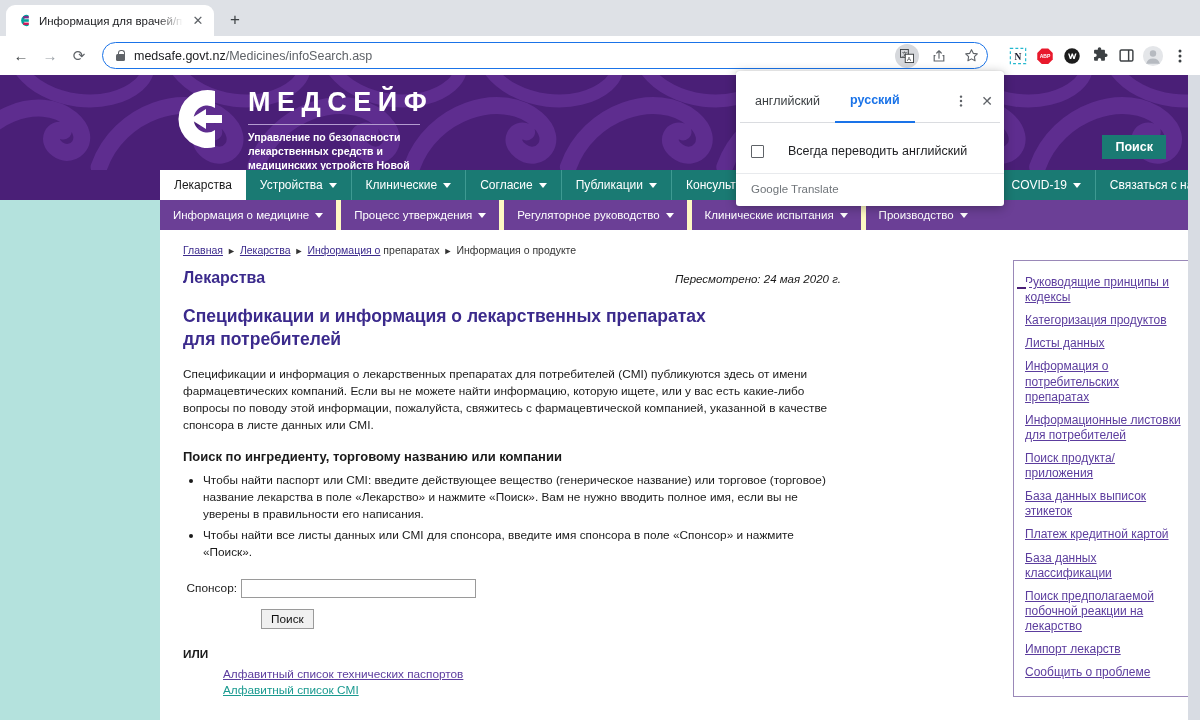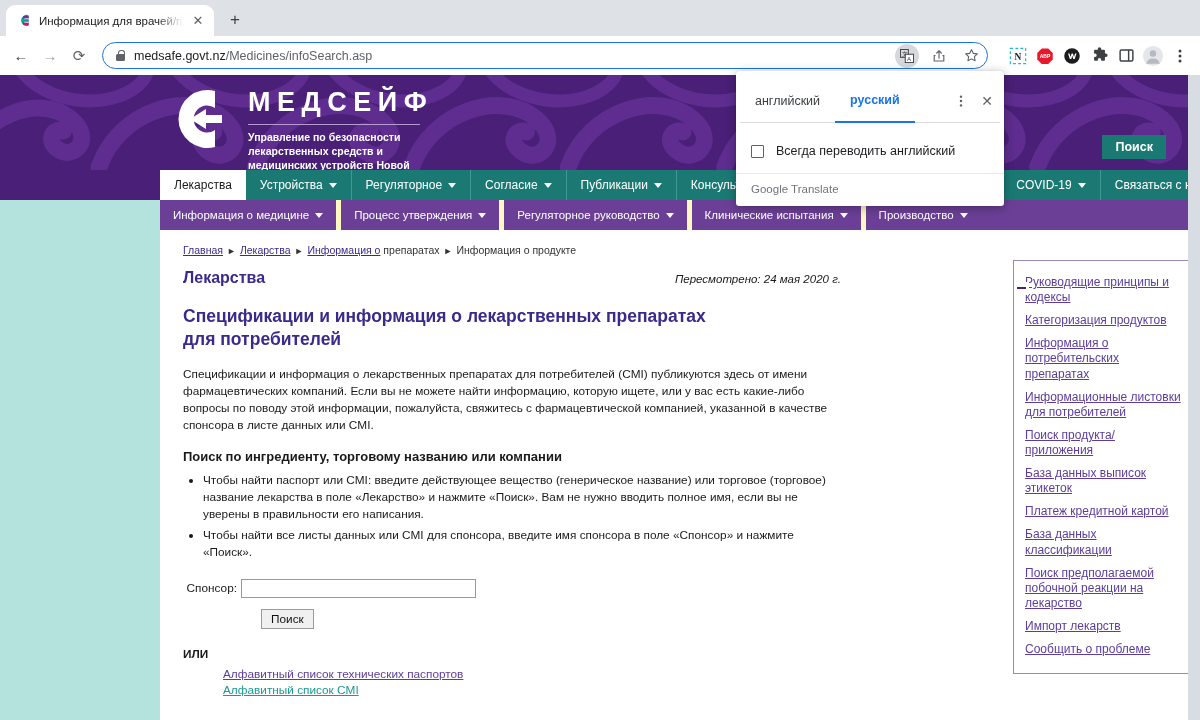--- a/index.html
+++ b/index.html
@@ -104,21 +104,21 @@
     font-size: 12.5px; color: #3c4043;
     border-bottom: 1px solid #dadce0;
   }
   .tp-tab.active { color: #1a73e8; font-weight: bold; border-bottom: 2.5px solid #1a73e8; }
   .tp-spacer { flex: 1 1 auto; border-bottom: 1px solid #dadce0; height: 44px; }
   .tp-iconbtn {
     flex: 0 0 auto; width: 26px; height: 44px;
     display: flex; align-items: center; justify-content: center;
     color: #5f6368; font-size: 14px; border-bottom: 1px solid #dadce0;
   }
-  .tp-body { padding: 13px 15px 15px 15px; display: flex; align-items: flex-end; gap: 12px; }
+  .tp-body { padding: 13px 15px 15px 15px; display: flex; align-items: flex-end; gap: 24px; }
   .tp-checkbox {
     width: 13px; height: 13px; flex: 0 0 13px;
     border: 1.6px solid #5f6368; border-radius: 1px; background: #fff;
   }
   .tp-label { font-size: 12.5px; color: #202124; }
   .tp-footer {
     border-top: 1px solid #e8eaed; padding: 9px 15px 11px 15px;
     font-size: 11.5px; color: #70757a;
   }
 
@@ -442,21 +442,21 @@
 
   <div id="nav-primary">
       <div class="np-item current">
         <span>Лекарства</span>
       </div>
       <div class="np-item">
         <span>Устройства</span>
         <span class="caret"></span>
       </div>
       <div class="np-item">
-        <span>Регуляторное</span>
+        <span>Клинические</span>
         <span class="caret"></span>
       </div>
       <div class="np-item">
         <span>Согласие</span>
         <span class="caret"></span>
       </div>
       <div class="np-item">
         <span>Публикации</span>
         <span class="caret"></span>
       </div>
@@ -510,20 +510,21 @@
         <i></i>
       </span>
   </div>
 
   <div id="content-area">
     <div id="content-sheet">
 
       <div id="related-panel">
           <a class="rp-link" href="#">Руководящие принципы и кодексы</a>
           <a class="rp-link" href="#">Категоризация продуктов</a>
+          <a class="rp-link" href="#">Листы данных</a>
           <a class="rp-link" href="#">Информация о потребительских препаратах</a>
           <a class="rp-link" href="#">Информационные листовки для потребителей</a>
           <a class="rp-link" href="#">Поиск продукта/приложения</a>
           <a class="rp-link" href="#">База данных выписок этикеток</a>
           <a class="rp-link" href="#">Платеж кредитной картой</a>
           <a class="rp-link" href="#">База данных классификации</a>
           <a class="rp-link" href="#">Поиск предполагаемой побочной реакции на лекарство</a>
           <a class="rp-link" href="#">Импорт лекарств</a>
           <a class="rp-link" href="#">Сообщить о проблеме</a>
         </div>

